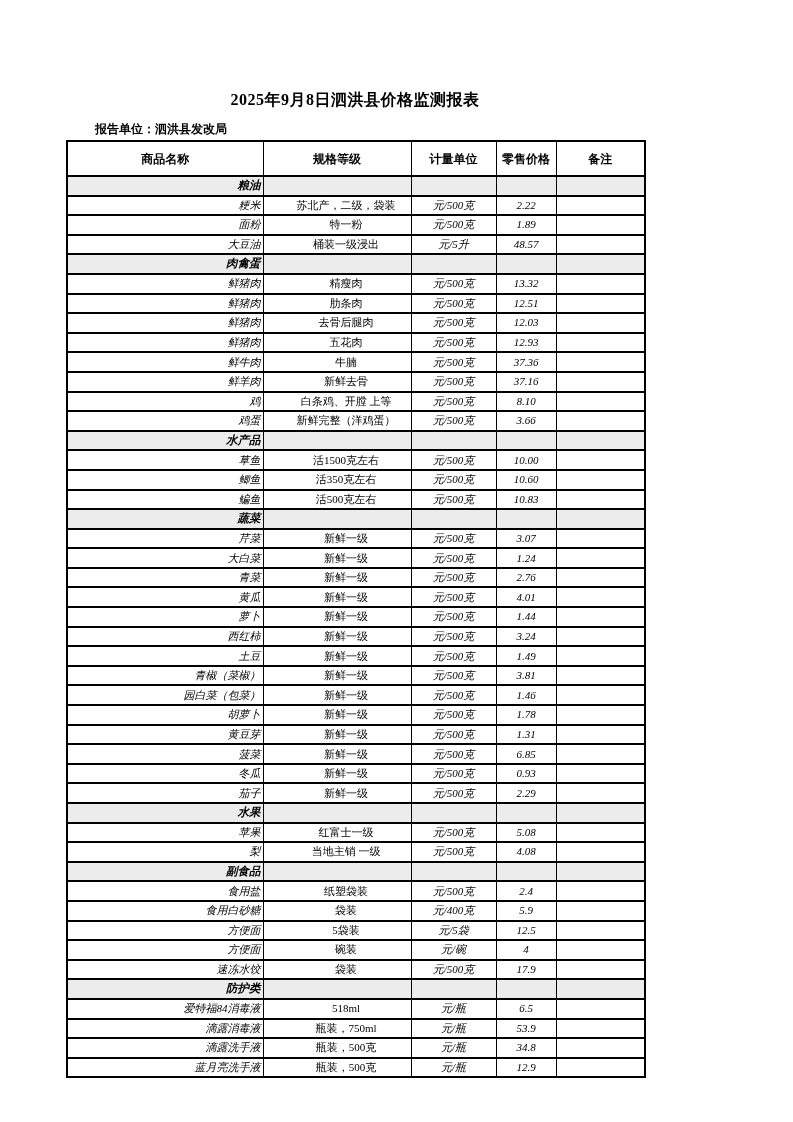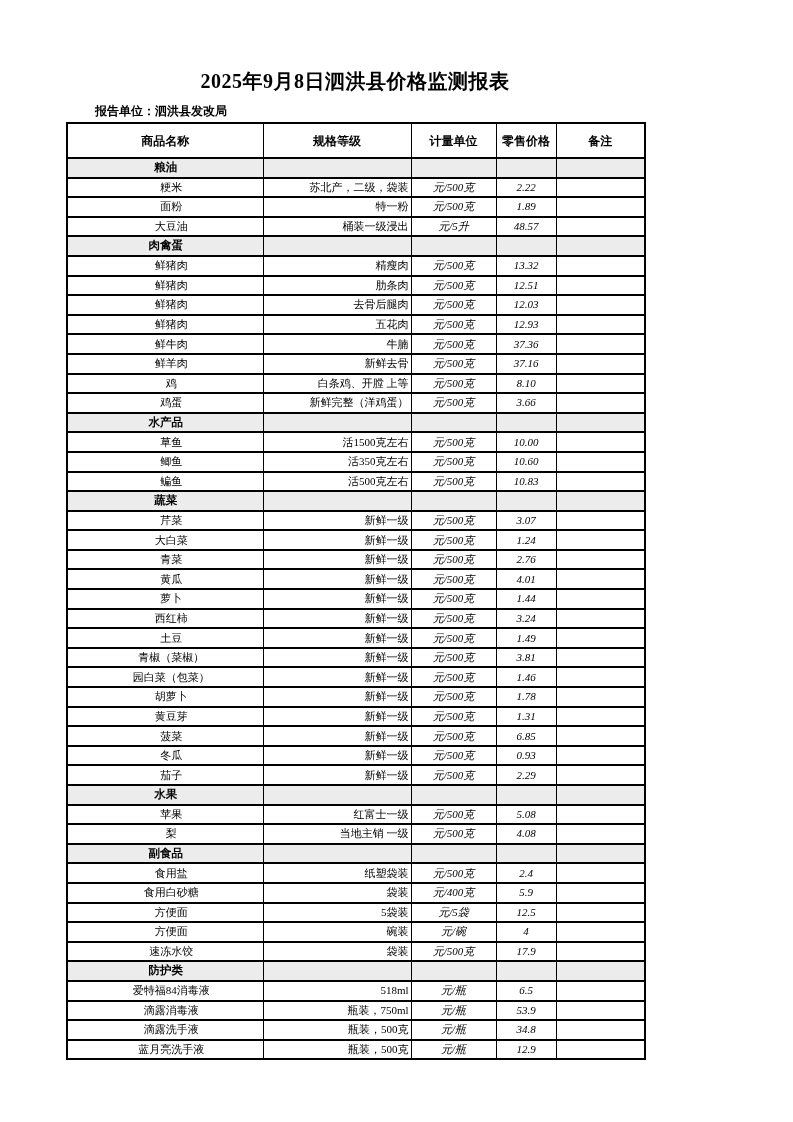--- a/index.html
+++ b/index.html
@@ -9,23 +9,23 @@
     background: #ffffff;
     color: #000;
     font-family: "Liberation Serif", "DejaVu Serif", serif;
   }
   .sheet {
     position: absolute;
     left: 66px; top: 0;
     width: 578px;
   }
   .title {
-    margin-top: 70px;
+    margin-top: 88px;
     text-align: center;
-    font-size: 20px;
+    font-size: 16px;
     font-weight: bold;
     letter-spacing: 0.5px;
     line-height: 23px;
     white-space: nowrap;
   }
   .report-unit {
     margin: 11px 0 3px 29px;
     font-size: 12px;
     font-weight: bold;
     line-height: 15px;
@@ -49,22 +49,22 @@
     line-height: 1;
     vertical-align: middle;
   }
   .price-table th {
     height: 35px;
     font-size: 12px;
     font-weight: bold;
     text-align: center;
     background: #fff;
   }
-  .price-table td.c0 { text-align: center; padding-left: 14px; }
-  .price-table td.c1 { text-align: right; padding-left: 20px; margin-top: 11px;  }
+  .price-table td.c0 { text-align: right; padding-left: 14px; font-style: italic; }
+  .price-table td.c1 { text-align: center; padding-left: 20px; margin-top: 11px;  }
   .price-table td.c2 { text-align: center; font-style: italic; }
   .price-table td.c3 { text-align: center; font-style: italic; }
   .price-table td.c4 { text-align: center; }
   .price-table tr.section-row td {
     background: var(--section-bg, #ececec);
     font-weight: bold;
   }
   .price-table tr.section-row td.c0 {
     padding-left: 3px;
     font-size: 11.5px;

